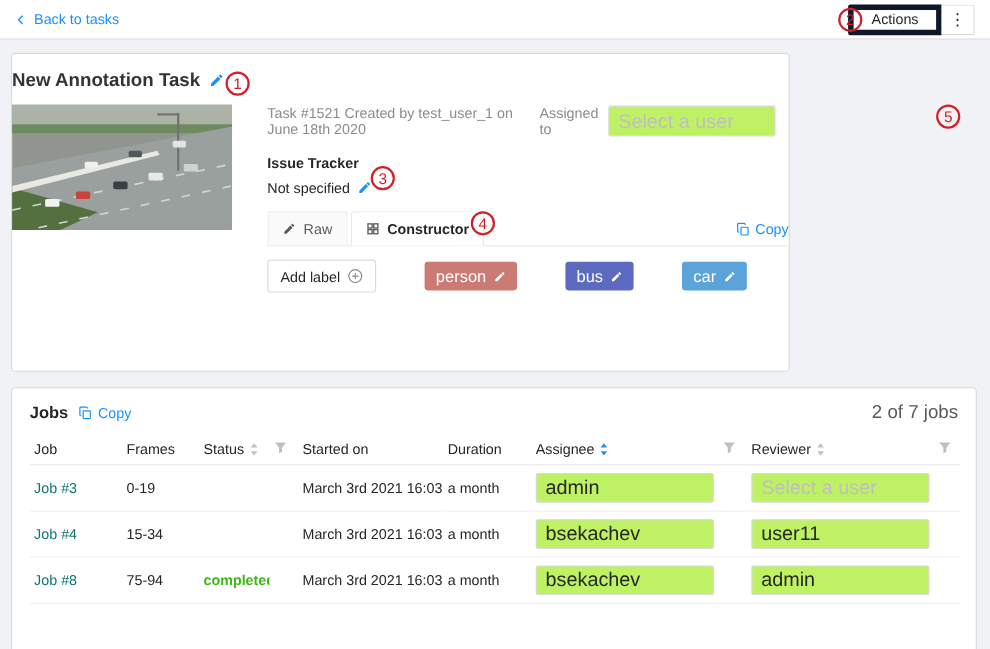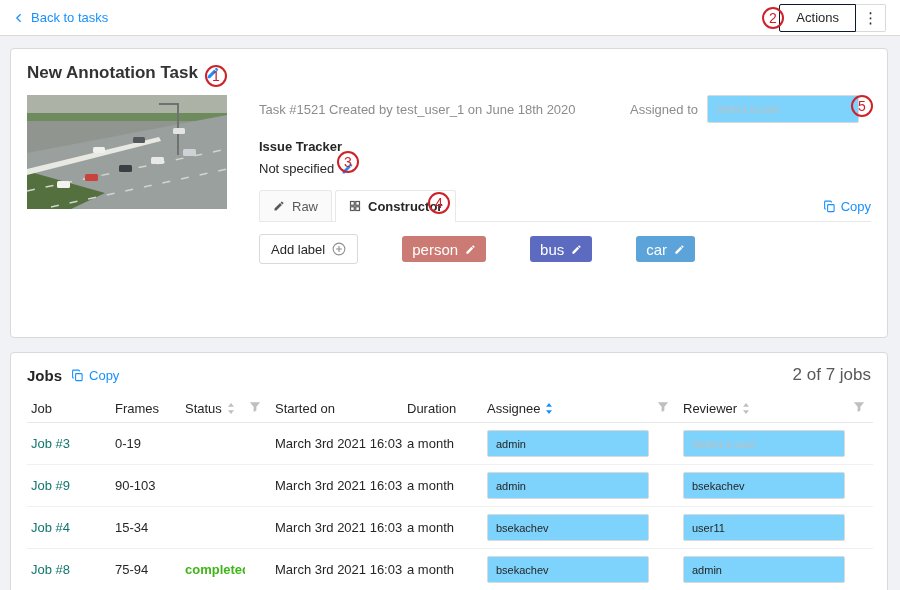--- a/index.html
+++ b/index.html
@@ -16,41 +16,41 @@
   
   .topbar {
     position:absolute; top:0; left:0; right:0; height:36px;
     background:#fff; border-bottom:1px solid #d9d9d9;
     display:flex; align-items:center; padding:0 14px;
   }
   .back-link { color:#1890ff; display:flex; align-items:center; gap:7px; cursor:pointer; }
   .topbar-right { margin-left:auto; display:flex; align-items:center; gap:10px; }
   .actions-group { display:flex; }
   .actions-btn {
-    height:28px; padding:0 16px; background:#fff; border:1px solid #0f172a;
+    height:28px; padding:0 16px; background:#fff; border:5px solid #0f172a;
     border-radius:2px 0 0 2px; display:flex; align-items:center; cursor:pointer;
   }
   .more-btn {
     height:28px; width:30px; background:#fff; border:1px solid #d9d9d9; border-left:none;
     border-radius:0 2px 2px 0; display:flex; align-items:center; justify-content:center;
     font-size:15px; cursor:pointer;
   }
 
   
   .marker {
     position:absolute; width:22px; height:22px; border:2px solid #cf2128; border-radius:50%;
     color:#cf2128; font-size:14px; display:flex; align-items:center; justify-content:center;
     z-index:50; background:transparent;
   }
 
   
   .card {
     position:absolute; background:#fff; border:1px solid #d9d9d9; border-radius:4px;
   }
-  .task-card { left:10px; top:48px; width:878px; height:290px; padding:14px 16px; }
+  .task-card { left:10px; top:48px; width:708px; height:290px; padding:14px 0; }
   .jobs-card { left:10px; top:352px; width:878px; height:256px; padding:12px 16px; }
 
   
   .title-row { display:flex; align-items:center; gap:8px; }
   .task-title { font-size:17px; font-weight:bold; color:#333; }
   .icon-btn { display:inline-flex; align-items:center; cursor:pointer; }
 
   .task-body { display:flex; margin-top:12px; gap:32px; }
   .left-col { flex:0 0 200px; }
   .thumb { width:200px; height:114px; display:block; }
@@ -60,21 +60,21 @@
     width:68px; vertical-align:top;
   }
   .params-table th { color:#595959; }
   .params-table td { color:#262626; }
 
   .right-col { flex:1; min-width:0; }
   .meta-row { display:flex; align-items:center; color:#8c8c8c; font-size:13px; }
   .assigned-group { margin-left:auto; display:flex; align-items:center; gap:9px; margin-right:12px; }
   .text-input {
     height:28px; border:1px solid #d9d9d9; border-radius:2px; padding:0 8px;
-    font-size:11px; font-family:"Liberation Sans",sans-serif; color:#262626; outline:none; background:#7dd3fc;
+    font-size:18px; font-family:"Liberation Sans",sans-serif; color:#262626; outline:none; background:#bef264;
   }
   .text-input::placeholder { color:#bfbfbf; }
   .assigned-input { width:152px; }
 
   .issue-label { margin-top:16px; font-weight:bold; font-size:13px; color:#262626; }
   .issue-value { margin-top:7px; display:flex; align-items:center; gap:7px; font-size:13px; }
 
   .tabs-row { margin-top:14px; display:flex; align-items:flex-end; border-bottom:1px solid #e8e8e8; }
   .tab {
     height:31px; padding:0 13px; display:flex; align-items:center; gap:7px; font-size:13px;
@@ -380,32 +380,20 @@
         <td></td>
         <td></td>
         <td>March 3rd 2021 16:03</td>
         <td>a month</td>
         <td><input class="text-input cell-input" value="admin" style=""></td>
         <td></td>
         <td><input class="text-input cell-input" placeholder="Select a user" style=""></td>
         <td></td>
       </tr>
       <tr>
-        <td><span class="job-link">Job #9</span></td>
-        <td>90-103</td>
-        <td></td>
-        <td></td>
-        <td>March 3rd 2021 16:03</td>
-        <td>a month</td>
-        <td><input class="text-input cell-input" value="admin" style=""></td>
-        <td></td>
-        <td><input class="text-input cell-input" value="bsekachev" style=""></td>
-        <td></td>
-      </tr>
-      <tr>
         <td><span class="job-link">Job #4</span></td>
         <td>15-34</td>
         <td></td>
         <td></td>
         <td>March 3rd 2021 16:03</td>
         <td>a month</td>
         <td><input class="text-input cell-input" value="bsekachev" style=""></td>
         <td></td>
         <td><input class="text-input cell-input" value="user11" style=""></td>
         <td></td>

